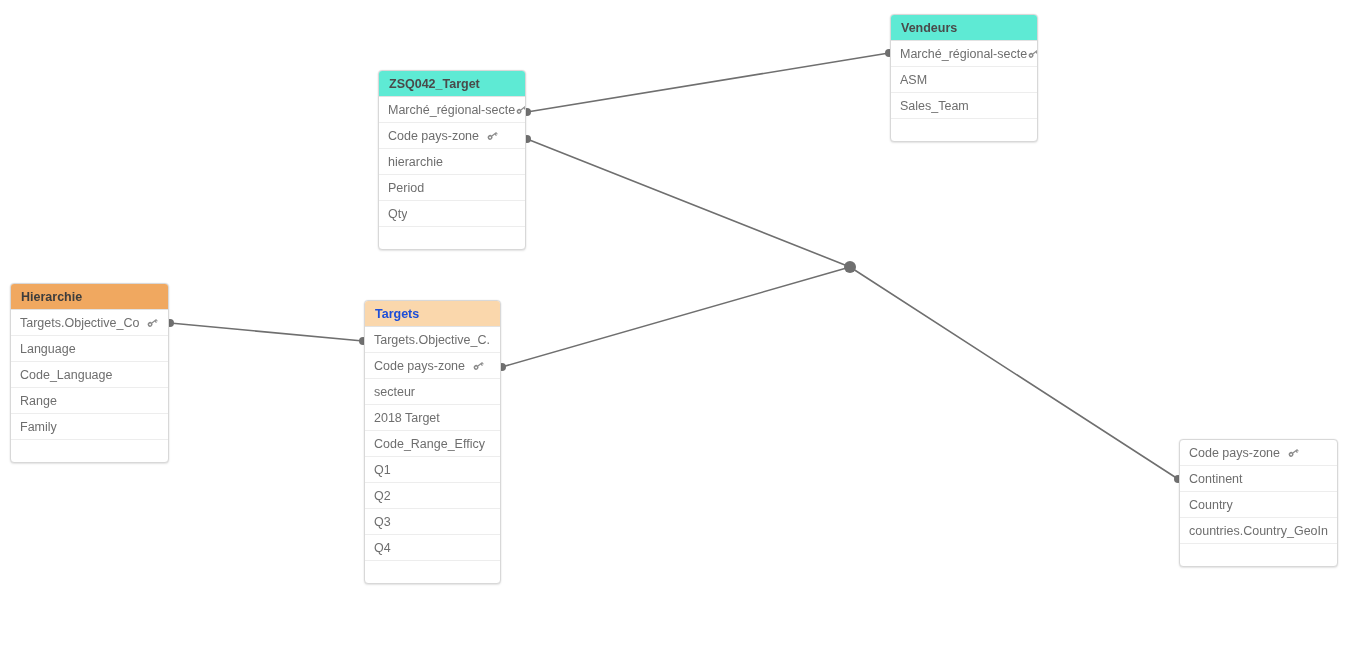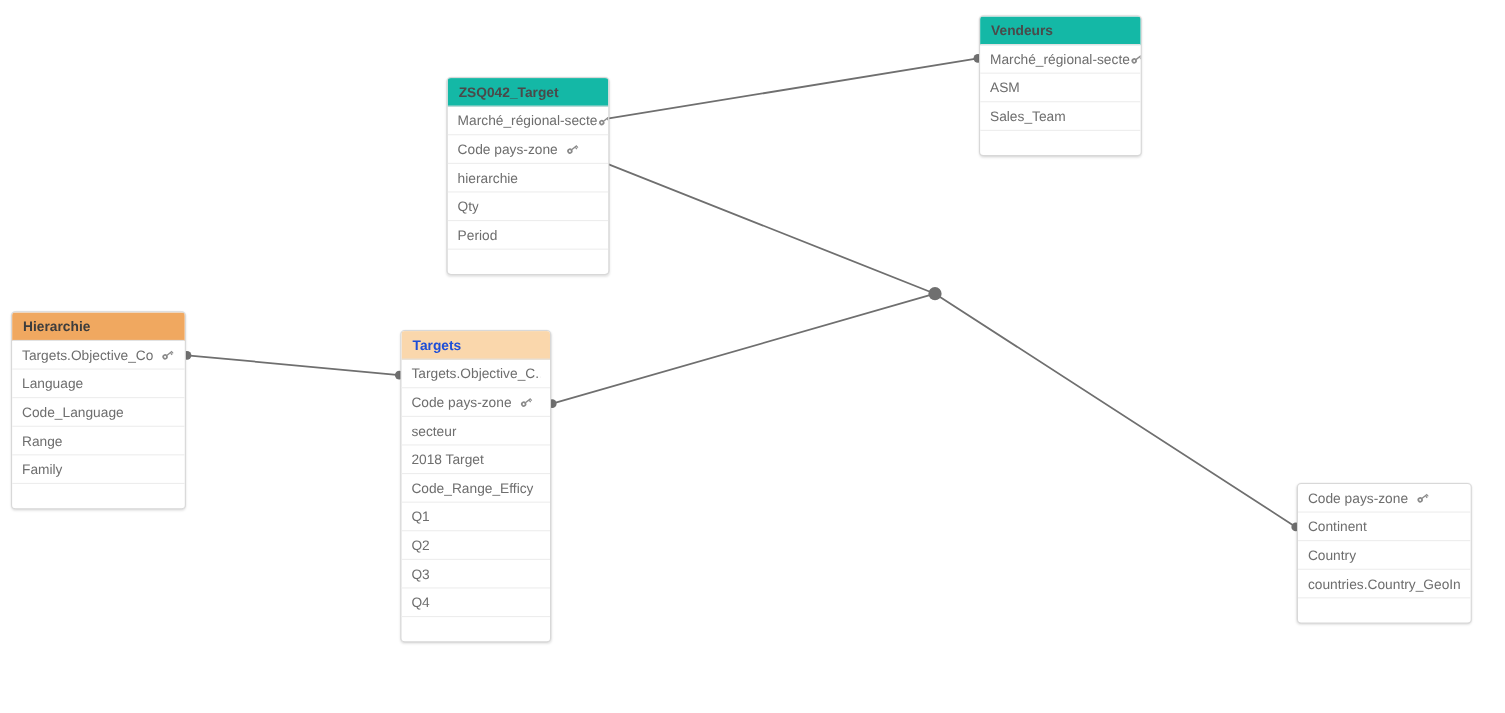--- a/index.html
+++ b/index.html
@@ -47,21 +47,21 @@
     overflow: hidden;
   }
 
   .tbl-head {
     height: 26px;
     line-height: 26px;
     padding: 0 10px;
     font-size: 12.5px;
     font-weight: bold;
     color: #4a4a4a;
-    background: #14b8a6;
+    background: #5eead4;
     border-bottom: 1px solid #e2e2e2;
     white-space: nowrap;
     overflow: hidden;
     box-sizing: border-box;
   }
   .tbl-head.hl-strong { background: #f0a860; color: #3d3d3d; }
   .tbl-head.hl-soft   { background: #fad7ac; color: #1d4ed8; }
 
   .fld {
     height: 26px;
@@ -121,21 +121,21 @@
       <circle cx="527" cy="112" r="4" fill="#6f6f6f"></circle>
       <circle cx="527" cy="139" r="4" fill="#6f6f6f"></circle>
       <circle cx="889" cy="53" r="4" fill="#6f6f6f"></circle>
       <circle cx="363" cy="341" r="4" fill="#6f6f6f"></circle>
       <circle cx="502" cy="367" r="4" fill="#6f6f6f"></circle>
       <circle cx="170" cy="323" r="4" fill="#6f6f6f"></circle>
       <circle cx="1178" cy="479" r="4" fill="#6f6f6f"></circle>
       <circle cx="850" cy="267" r="6" fill="#6f6f6f"></circle>
     </svg>
 
-<div class="tbl" style="left: 378px; top: 70px; width: 148px; margin-left: 28px;">
+<div class="tbl" style="left: 378px; top: 70px; width: 148px;">
       <div class="tbl-head ">ZSQ042_Target</div>
       <div class="fld has-clip">
         <span class="fld-name">Marché_régional-secte...</span>
         <span class="key-icon clipped">
           <svg width="13" height="13" viewBox="0 0 16 16" aria-hidden="true">
             <g transform="rotate(-38 8 8)" fill="#8a8a8a">
               <circle cx="4.2" cy="8" r="3.0"></circle>
               <circle cx="4.2" cy="8" r="1.15" fill="#ffffff"></circle>
               <rect x="6.6" y="7.25" width="7.6" height="1.5"></rect>
               <rect x="11.0" y="8.6" width="1.4" height="2.5"></rect>
@@ -155,24 +155,24 @@
               <rect x="11.0" y="8.6" width="1.4" height="2.5"></rect>
               <rect x="13.0" y="8.6" width="1.3" height="1.9"></rect>
             </g>
           </svg>
         </span>
       </div>
       <div class="fld">
         <span class="fld-name">hierarchie</span>
       </div>
       <div class="fld">
+        <span class="fld-name">Period</span>
+      </div>
+      <div class="fld">
         <span class="fld-name">Qty</span>
-      </div>
-      <div class="fld">
-        <span class="fld-name">Period</span>
       </div>
       <div class="fld fld-blank"></div>
     </div>
     <div class="tbl" style="left: 890px; top: 14px; width: 148px;">
       <div class="tbl-head ">Vendeurs</div>
       <div class="fld has-clip">
         <span class="fld-name">Marché_régional-secte...</span>
         <span class="key-icon clipped">
           <svg width="13" height="13" viewBox="0 0 16 16" aria-hidden="true">
             <g transform="rotate(-38 8 8)" fill="#8a8a8a">

